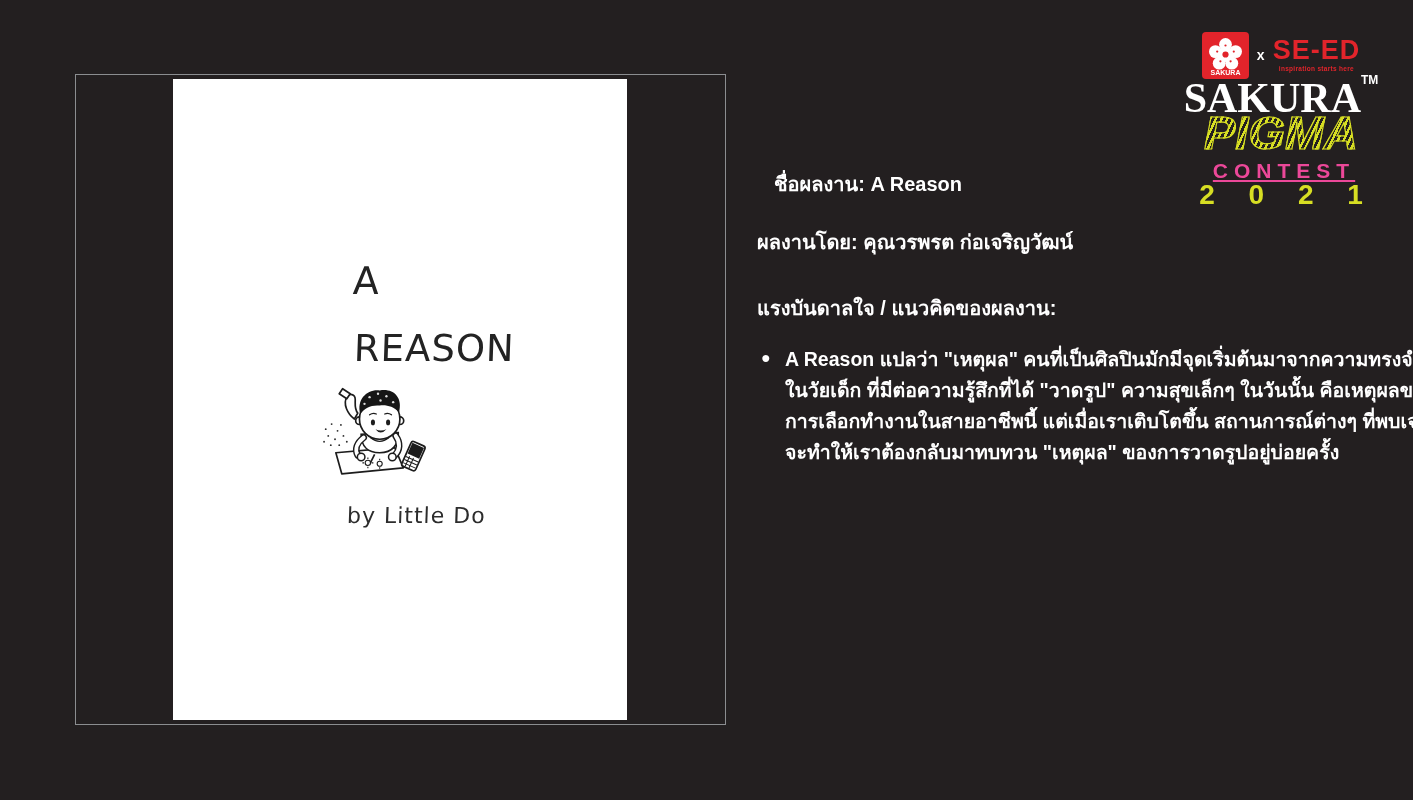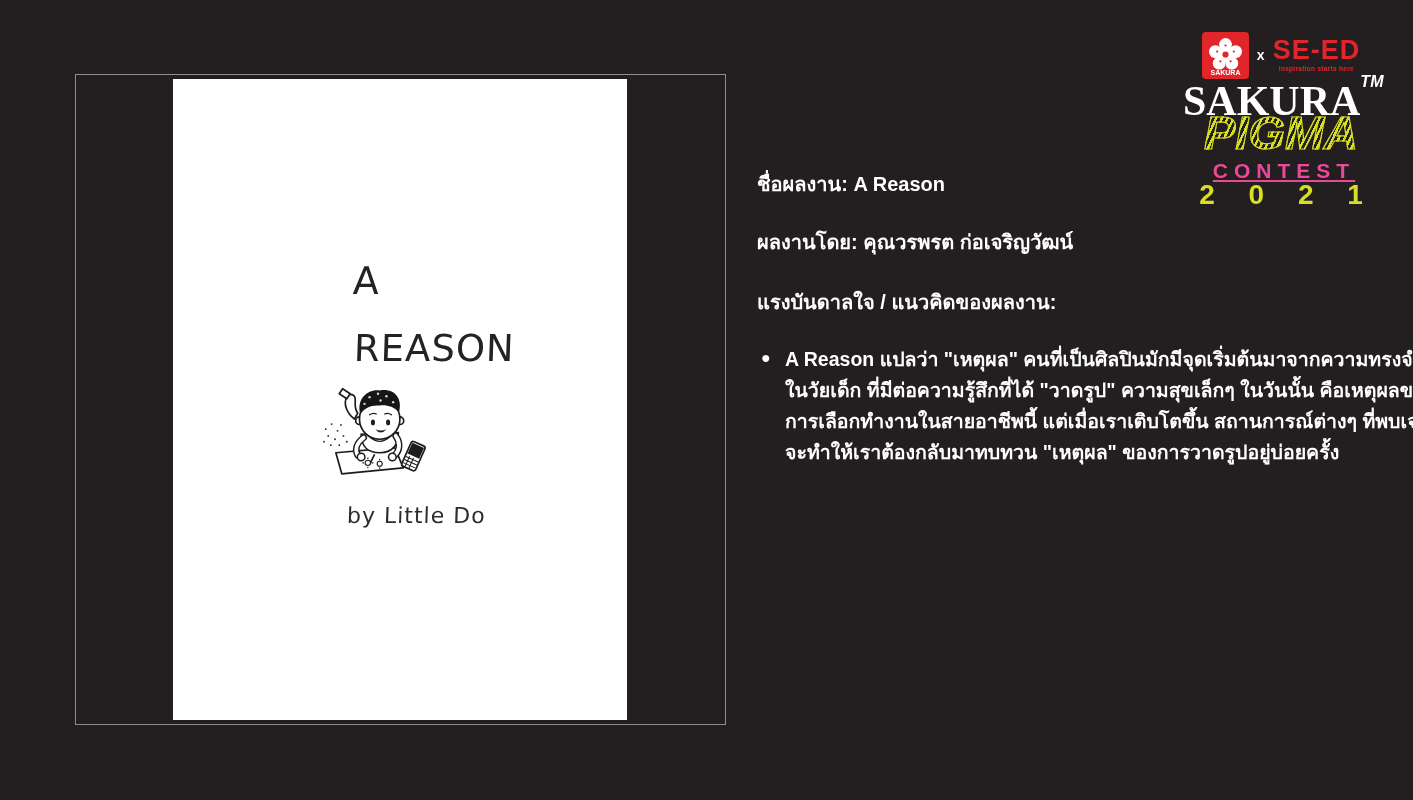--- a/index.html
+++ b/index.html
@@ -38,23 +38,23 @@
     font-size:22px; font-weight:400; color:#2c2c2c;
     transform:skewX(-2deg); letter-spacing:1px;
   }
 
   
   .info { position:absolute; left:757px; top:0; width:630px; color:#ffffff; }
   .info-line {
     position:absolute; left:0;
     font-size:20px; font-weight:bold; line-height:24px; white-space:nowrap;
   }
-  .info-title   { top:172px; }
+  .info-title   { top:172px;margin-left:17px; }
   .info-author  { top:230px; }
-  .info-heading { top:290px; }
+  .info-heading { top:296px; }
   .concept-line {
     position:absolute; left:28px;
     font-size:19.5px; font-weight:bold; line-height:24px; white-space:nowrap;
   }
   .cl-0 { top:347px; } .cl-1 { top:378px; } .cl-2 { top:409px; } .cl-3 { top:440px; }
   .concept-bullet {
     position:absolute; left:4px; top:349px;
     font-size:16px; font-weight:bold; color:#ffffff;
   }
 
@@ -74,21 +74,21 @@
   .seed-name {
     color:#e2242b; font-weight:bold; font-size:27px; letter-spacing:1px;
     font-family:"Liberation Sans",sans-serif;
   }
   .seed-tagline { color:#e2242b; font-size:6.5px; font-weight:bold; margin-top:2px; letter-spacing:.3px; }
   .brand-pigma {
     position:absolute; left:0; top:44px; width:196px;
     font-family:"Liberation Serif","DejaVu Serif",serif;
     font-weight:bold; font-size:42px; color:#ffffff; line-height:1; letter-spacing:0;
   }
-  .brand-pigma .tm { font-size:16px; vertical-align:28px; letter-spacing:0; font-family:"Liberation Sans",sans-serif;font-style:italic; }
+  .brand-pigma .tm { font-size:12px; vertical-align:28px; letter-spacing:0; font-family:"Liberation Sans",sans-serif; }
   .brand-manga {
     position:absolute; left:-4px; top:79px; width:204px;
     font-family:"Liberation Sans",sans-serif;
     font-style:italic; font-weight:900; font-size:47px; line-height:1;
     letter-spacing:0px;
     background:repeating-linear-gradient(115deg,#d7de23 0 2.4px,transparent 2.4px 5.2px);
     -webkit-background-clip:text; background-clip:text;
     color:transparent;
     -webkit-text-stroke:1.2px #d7de23;
   }

